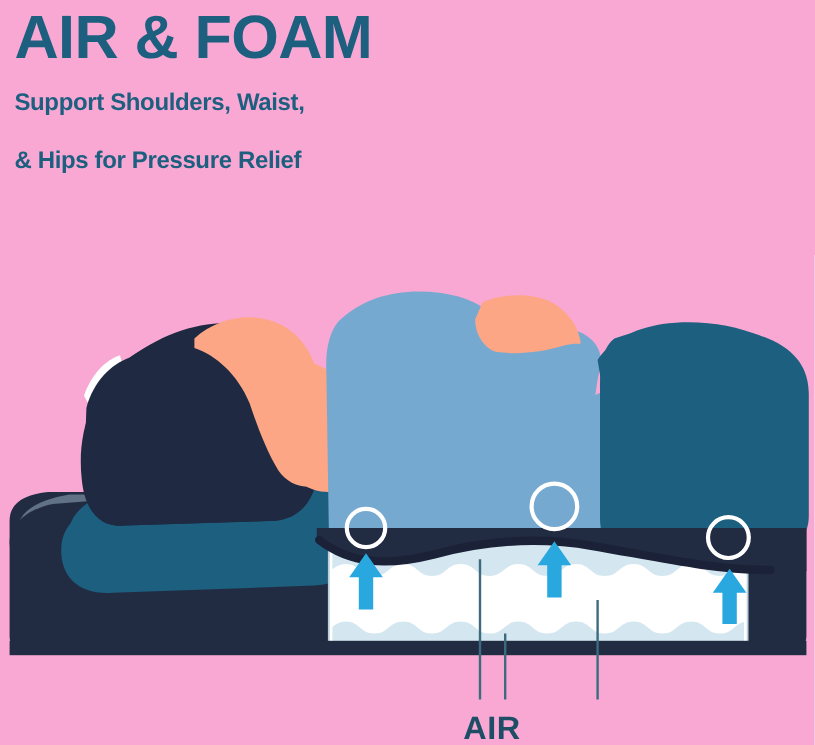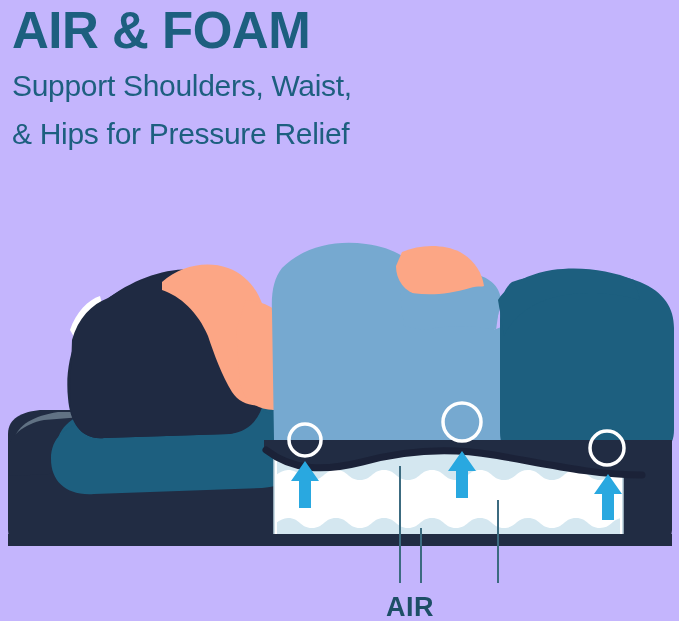--- a/index.html
+++ b/index.html
@@ -8,21 +8,21 @@
     background: #ffffff;
   }
   body {
     font-family: "Liberation Sans", sans-serif;
     -webkit-font-smoothing: antialiased;
   }
   #page {
     position: relative;
     width: 679px;
     height: 621px;
-    background: #c4b5fd;
+    background: #f9a8d4;
     overflow: hidden;
   }
 
   
   #headings {
     position: absolute;
     left: 12px;
     top: 4px;
     width: 640px;
   }
@@ -30,23 +30,23 @@
     color: #1d5f7f;
     font-size: 51px;
     line-height: 54px;
     font-weight: bold;
     letter-spacing: -0.5px;
     margin: 0;
     white-space: pre;
   }
   .h-sub {
     color: #1d5f7f;
-    font-size: 30px;
+    font-size: 20px;
     line-height: 40px;
-    font-weight: normal;
+    font-weight: bold;
     letter-spacing: -0.3px;
     margin: 0;
     padding-top: 8px;
     white-space: pre;
   }
 
   
   #illustration {
     position: absolute;
     left: 0;

